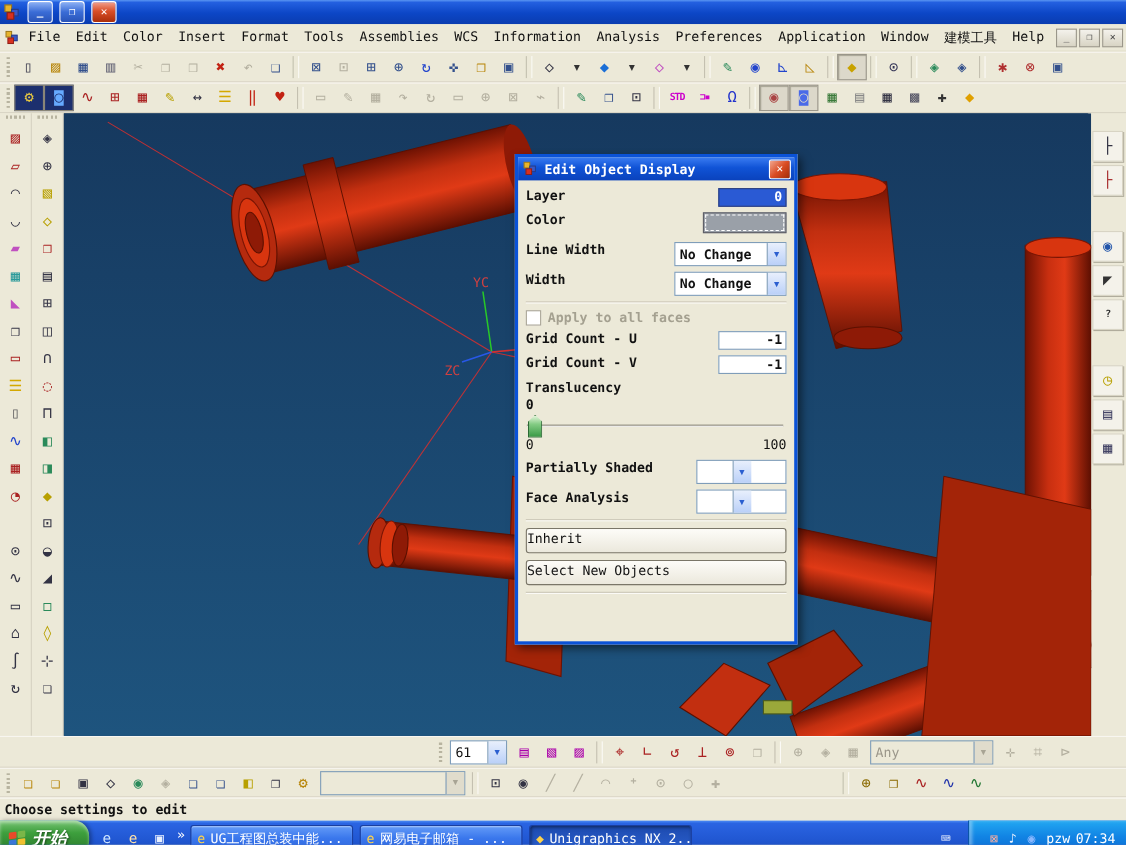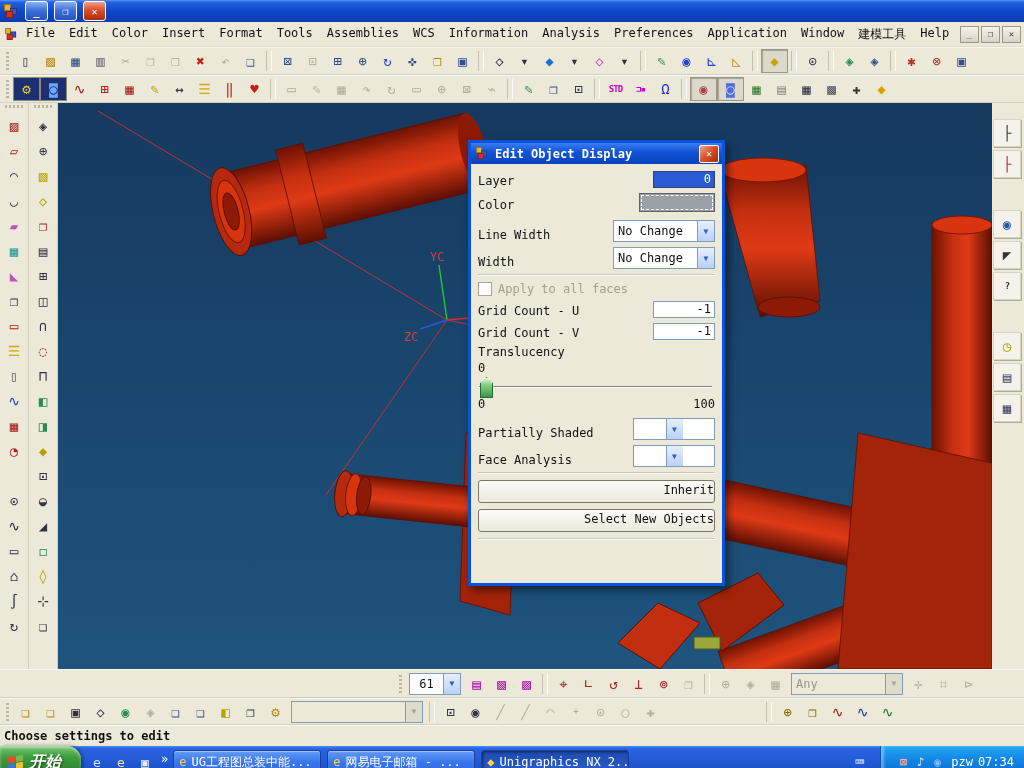--- a/index.html
+++ b/index.html
@@ -34,54 +34,54 @@
   .icon.gap{height:12px;border:none;background:transparent;box-shadow:none;}
   .spacer393{width:393px;flex:0 0 393px;}
   .spacer100{width:100px;flex:0 0 100px;}
 
   
   .combo{height:20px;background:#fff;border:1px solid #7f9db9;display:inline-flex;align-items:center;margin:0 3px;}
   .combo .val{padding:0 4px;flex:1;white-space:nowrap;overflow:hidden;}
   .combo .cbtn{width:16px;height:100%;background:linear-gradient(180deg,#e8effc,#bad0f8);border-left:1px solid #7f9db9;display:flex;align-items:center;justify-content:center;color:#2b5fd0;font-size:8px;}
   .combo.disabled{background:#ece9d8;color:#9a968a;}
   .combo.disabled .cbtn{background:#e0dccc;color:#a8a494;}
-  .w50{width:50px;text-align:center;}.w110{width:110px;}.w130{width:130px;}
+  .w50{width:50px;}.w110{width:110px;}.w130{width:130px;}
 
   
   .main{display:flex;flex:0 0 566px;height:566px;}
   .left-cols{display:flex;background:#ece9d8;}
   .vtoolbar{width:28px;display:flex;flex-direction:column;align-items:center;padding-top:2px;border-right:1px solid #d4d0c0;background:#ece9d8;}
   .vgrip{width:18px;height:6px;flex:0 0 6px;margin-bottom:2px;background:repeating-linear-gradient(90deg,#b8b4a0 0 2px,transparent 2px 4px);background-size:100% 3px;background-repeat:no-repeat;}
   .vtoolbar .icon{width:24px;height:25px;}
   .viewport{position:relative;flex:1;background:#16395f;}
   .viewport svg{position:absolute;left:0;top:0;}
   .right-col{width:34px;background:#ece9d8;display:flex;flex-direction:column;align-items:center;padding-top:16px;gap:3px;border-left:1px solid #c8c4b4;}
   .right-col .icon{width:26px;height:26px;border:1px solid #d8d4c4;background:#f4f2ea;box-shadow:1px 1px 0 #b0ac9c;}
   .right-col .icon.gap{border:none;background:transparent;box-shadow:none;}
 
   
   .dialog{position:absolute;left:468px;top:140px;width:257px;height:446px;background:#ece9d8;border:3px solid #0a52d8;box-shadow:3px 4px 8px rgba(0,0,0,.55);box-sizing:border-box;}
   .dlg-title{height:21px;background:linear-gradient(180deg,#3a7cf2 0%,#1053d6 45%,#0a42bc 100%);display:flex;align-items:center;color:#fff;font-weight:bold;padding:0 3px;gap:5px;font-size:12px;}
   .dlg-close{margin-left:auto;width:18px;height:16px;background:linear-gradient(135deg,#f2a890,#da4c24 50%,#a02c08);border:1px solid #fff;border-radius:2px;color:#fff;display:flex;align-items:center;justify-content:center;font-size:10px;font-weight:bold;}
   .dlg-body{padding:7px 7px 6px;}
-  .drow{display:flex;align-items:flex-end;margin-bottom:5px;}
+  .drow{display:flex;align-items:flex-start;margin-bottom:5px;font-weight:bold;}
   .dlabel{flex:1;white-space:nowrap;}
   .dinput{width:54px;height:15px;border:1px solid #7f9db9;background:#fff;text-align:right;padding:0 3px;line-height:15px;}
   .dinput.selected{background:#2a5ad4;color:#fff;border-color:#30407c;}
   .swatch{width:74px;height:17px;background:#9aa0a8;border:1px solid #606068;outline:1px dashed #fff;outline-offset:-3px;}
   .dcombo{width:100px;margin:0;}
   .dcombo80{width:80px;margin:0;flex-direction:column;}
   .dsep{border:none;border-top:1px solid #c8c4b4;border-bottom:1px solid #fbfaf6;margin:3px 0 6px;}
   .checkbox{width:12px;height:12px;background:#fff;border:1px solid #a8a494;margin-right:6px;flex:0 0 12px;}
   .gray{color:#a4a090;}
   .slider{position:relative;height:20px;margin-top:2px;}
   .track{position:absolute;left:1px;right:3px;top:9px;height:1px;background:#8a8678;border-bottom:1px solid #fff;}
   .thumb{position:absolute;left:2px;top:0;width:11px;height:19px;background:linear-gradient(180deg,#e2f4da,#84cc84 40%,#3a9a46);border:1px solid #2a6a34;clip-path:polygon(50% 0,100% 30%,100% 100%,0 100%,0 30%);}
   .slider-labels{display:flex;justify-content:space-between;margin-bottom:7px;}
-  .bigbtn{height:21px;background:linear-gradient(180deg,#fdfcf8,#ecead e0);background:linear-gradient(180deg,#fdfcf8,#ebe8dc);border:1px solid #7a7668;border-radius:3px;text-align:right;line-height:19px;margin-bottom:6px;}
+  .bigbtn{height:21px;background:linear-gradient(180deg,#fdfcf8,#ecead e0);background:linear-gradient(180deg,#fdfcf8,#ebe8dc);border:1px solid #7a7668;border-radius:3px;text-align:left;line-height:19px;margin-bottom:6px;}
   .btnrow{display:flex;justify-content:center;gap:9px;margin-top:3px;}
   .smbtn{width:64px;height:20px;background:linear-gradient(180deg,#fdfcf8,#ebe8dc);border:1px solid #7a7668;border-radius:3px;text-align:center;line-height:18px;}
   .smbtn.focus{border-color:#2a50a8;box-shadow:inset 0 0 0 1px #8cb0ec;outline:1px dotted #555;outline-offset:-4px;}
 
   
   .statusbar{height:20px;flex:0 0 20px;background:#ece9d8;border-top:1px solid #fbfaf6;display:flex;align-items:center;padding:0 4px;font-weight:bold;}
 
   
   .taskbar{height:32px;flex:0 0 32px;background:linear-gradient(180deg,#4b8cf5 0%,#2a64e2 8%,#2157d2 55%,#1a47b4 100%);display:flex;align-items:center;color:#fff;}
   .startbtn{height:32px;display:flex;align-items:center;gap:6px;padding:0 20px 0 8px;background:linear-gradient(180deg,#77c473 0%,#3d9f3d 35%,#2c7c2c 85%,#256a25 100%);border-radius:0 14px 14px 0;font-style:italic;font-weight:bold;font-size:16px;box-shadow:inset 0 2px 3px rgba(255,255,255,.45),2px 0 4px rgba(0,0,0,.35);text-shadow:1px 1px 2px rgba(0,0,0,.5);}

